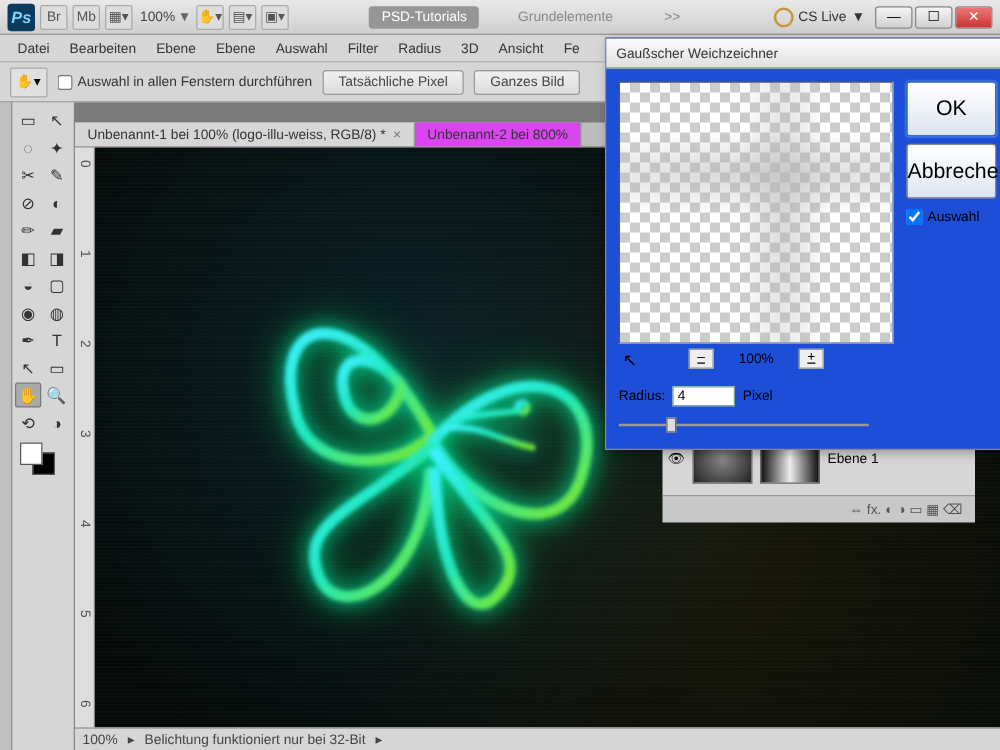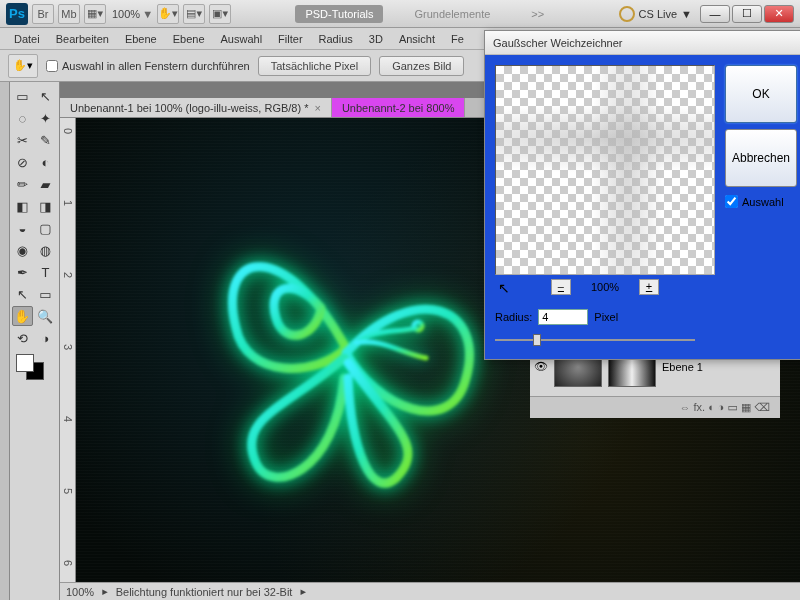--- a/index.html
+++ b/index.html
@@ -1,20 +1,20 @@
 <!DOCTYPE html>
 <html><head>
 <meta charset="utf-8">
 <style>
 * { margin:0; padding:0; box-sizing:border-box; font-family:"Segoe UI",Tahoma,sans-serif; font-size:11px; }
 body { background:#b8b8b8; width:800px; height:600px; overflow:hidden; position:relative; }
 
 
 .titlebar { height:28px; background:linear-gradient(#e8e8e8,#cfcfcf); display:flex; align-items:center; padding:0 6px; border-bottom:1px solid #999; }
-.ps-logo { width:22px; height:22px; background:#0a3a5c; color:#0ea5e9; font-weight:bold; display:flex; align-items:center; justify-content:center; border-radius:3px; font-size:13px; }
+.ps-logo { width:22px; height:22px; background:#0a3a5c; color:#7dd3fc; font-weight:bold; display:flex; align-items:center; justify-content:center; border-radius:3px; font-size:13px;font-style:italic; }
 .tb-icon { width:22px; height:20px; background:#ddd; border:1px solid #aaa; margin-left:4px; display:flex; align-items:center; justify-content:center; color:#555; border-radius:2px; cursor:pointer; }
 .zoom-pct { margin-left:6px; color:#444; }
 .tb-spacer { flex:1; display:flex; gap:21px; justify-content:center; }
 .tb-tab { padding:3px 10px; color:#888; cursor:pointer; }
 .tb-tab.active { background:#969696; color:#fff; border-radius:3px; }
 .cs-live { margin-right:8px; display:flex; align-items:center; gap:4px; color:#333;text-align:center; }
 .cs-live::before { content:""; width:12px; height:12px; border:2px solid #c49a3a; border-radius:50%; display:inline-block; }
 .win-btns { display:flex; gap:2px; }
 .win-btn { width:30px; height:18px; border:1px solid #888; border-radius:3px; background:linear-gradient(#f4f4f4,#d0d0d0); display:flex; align-items:center; justify-content:center; cursor:pointer; }
 .win-btn.close { background:linear-gradient(#e77,#c33); color:#fff; }
@@ -66,21 +66,21 @@
 .dlg-body { padding:10px; position:relative; }
 .preview { width:220px; height:210px; border:1px inset #aaa; background:repeating-conic-gradient(#ccc 0 25%,#fff 0 50%) 0 0/16px 16px; position:relative; overflow:hidden; }
 .preview::after { content:""; position:absolute; inset:0; background:radial-gradient(ellipse 180% 30% at 50% 35%, rgba(180,180,180,0.55), transparent 55%), radial-gradient(ellipse 30% 180% at 60% 50%, rgba(180,180,180,0.5), transparent 55%); }
 .zoom-row { display:flex; align-items:center; justify-content:center; gap:20px; margin-top:4px; width:220px; }
 .zoom-btn { width:20px; height:16px; border:1px solid #999; background:#eee; text-align:center; line-height:13px; cursor:pointer; text-decoration:underline; }
 .radius-row { margin-top:14px; display:flex; align-items:center; gap:6px; }
 .radius-row input { width:50px; border:1px solid #7a9; padding:1px 3px; }
 .slider { width:200px; height:18px; position:relative; margin-top:6px; }
 .slider-track { position:absolute; top:8px; left:0; right:0; height:2px; background:#999; }
 .slider-thumb { position:absolute; top:3px; left:38px; width:8px; height:12px; background:#ddd; border:1px solid #666; }
-.dlg-btn { padding:21px 0; text-align:center; border:1px solid #888; background:linear-gradient(#fff,#dde4f0); border-radius:3px; cursor:pointer; font-size:12px; }
+.dlg-btn { padding:11px 0; text-align:center; border:1px solid #888; background:linear-gradient(#fff,#dde4f0); border-radius:3px; cursor:pointer; font-size:17px; }
 .dlg-btn.ok { border:1px solid #3a6ea5; box-shadow:0 0 2px #6af; }
 .dlg-chk { margin-top:8px; display:flex; align-items:center; gap:4px; }
 
 
 .layers-peek { position:absolute; left:530px; top:336px; width:250px; height:60px; background:#d6d6d6; border-top:1px solid #999; display:flex; align-items:center; padding:4px; gap:6px; }
 .layer-thumb { width:48px; height:40px; background:#222; border:1px solid #666; background:radial-gradient(circle,#888,#222); }
 .layers-bottom { position:absolute; left:530px; top:396px; width:250px; height:22px; background:#c8c8c8; border-top:1px solid #999; display:flex; align-items:center; justify-content:flex-end; gap:10px; padding:0 10px; color:#555; font-size:11px; }
 .cursor-arrow { position:absolute; left:498px; top:280px; font-size:14px; color:#000; pointer-events:none; }
 </style>
 </head>

